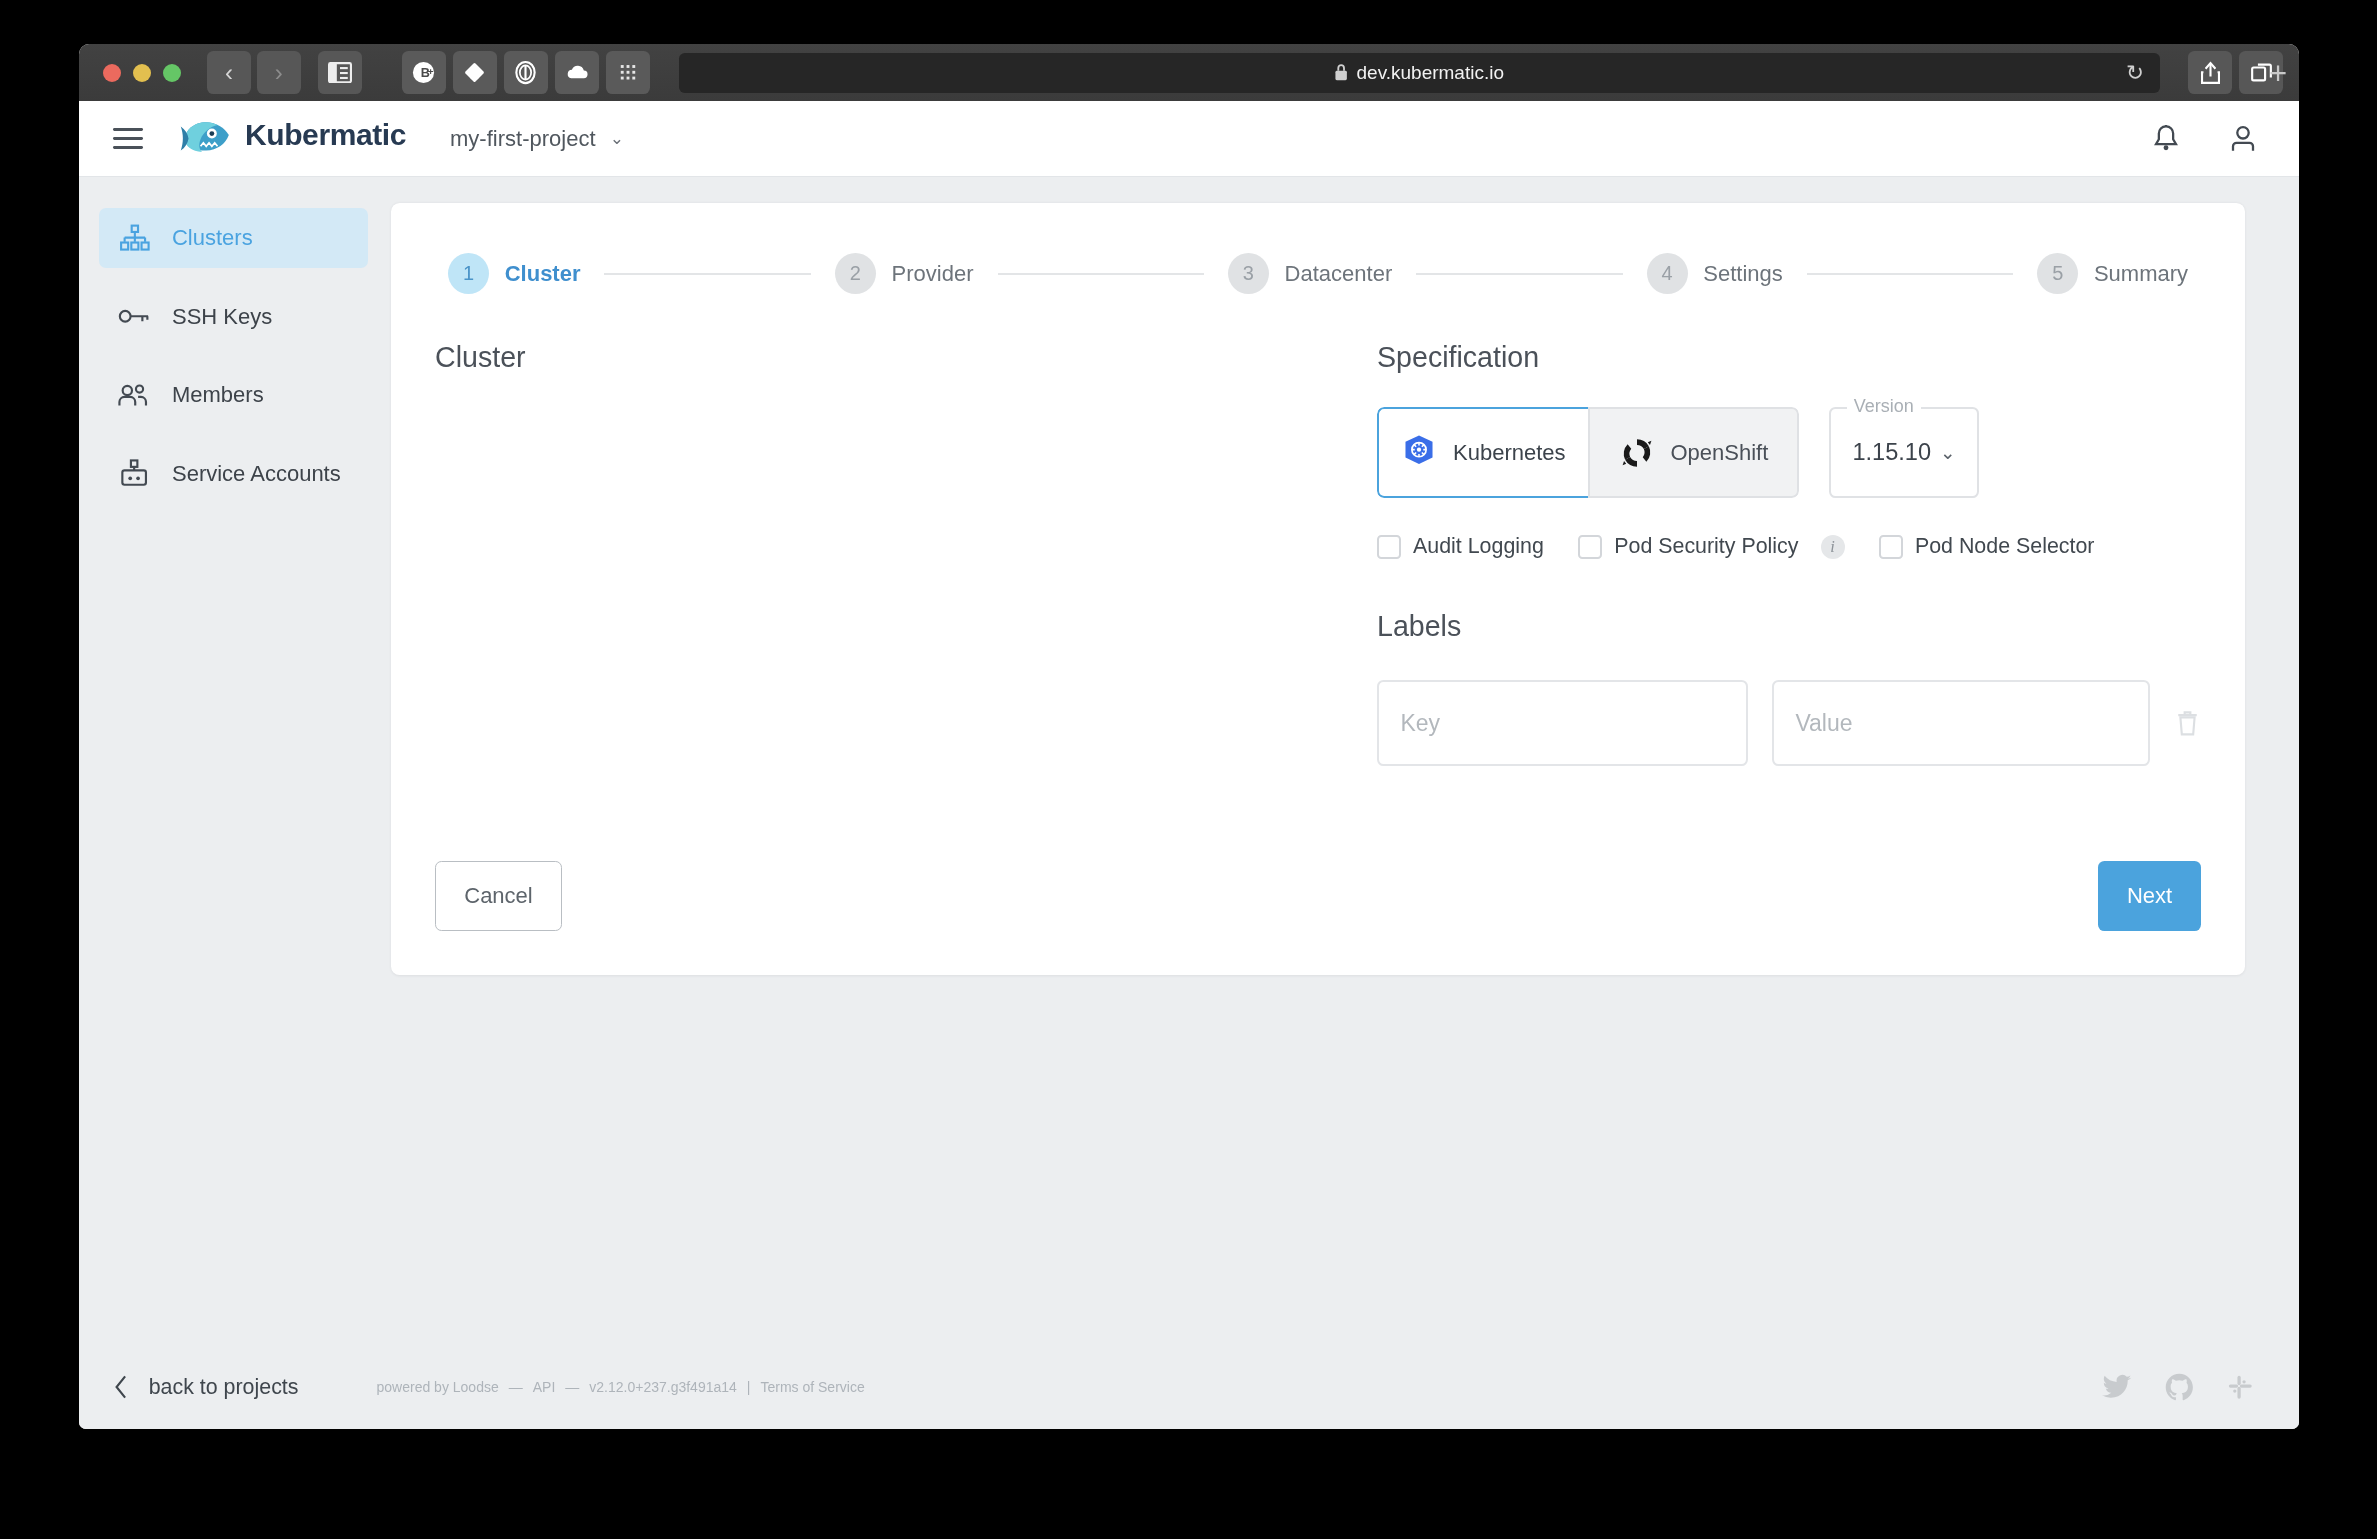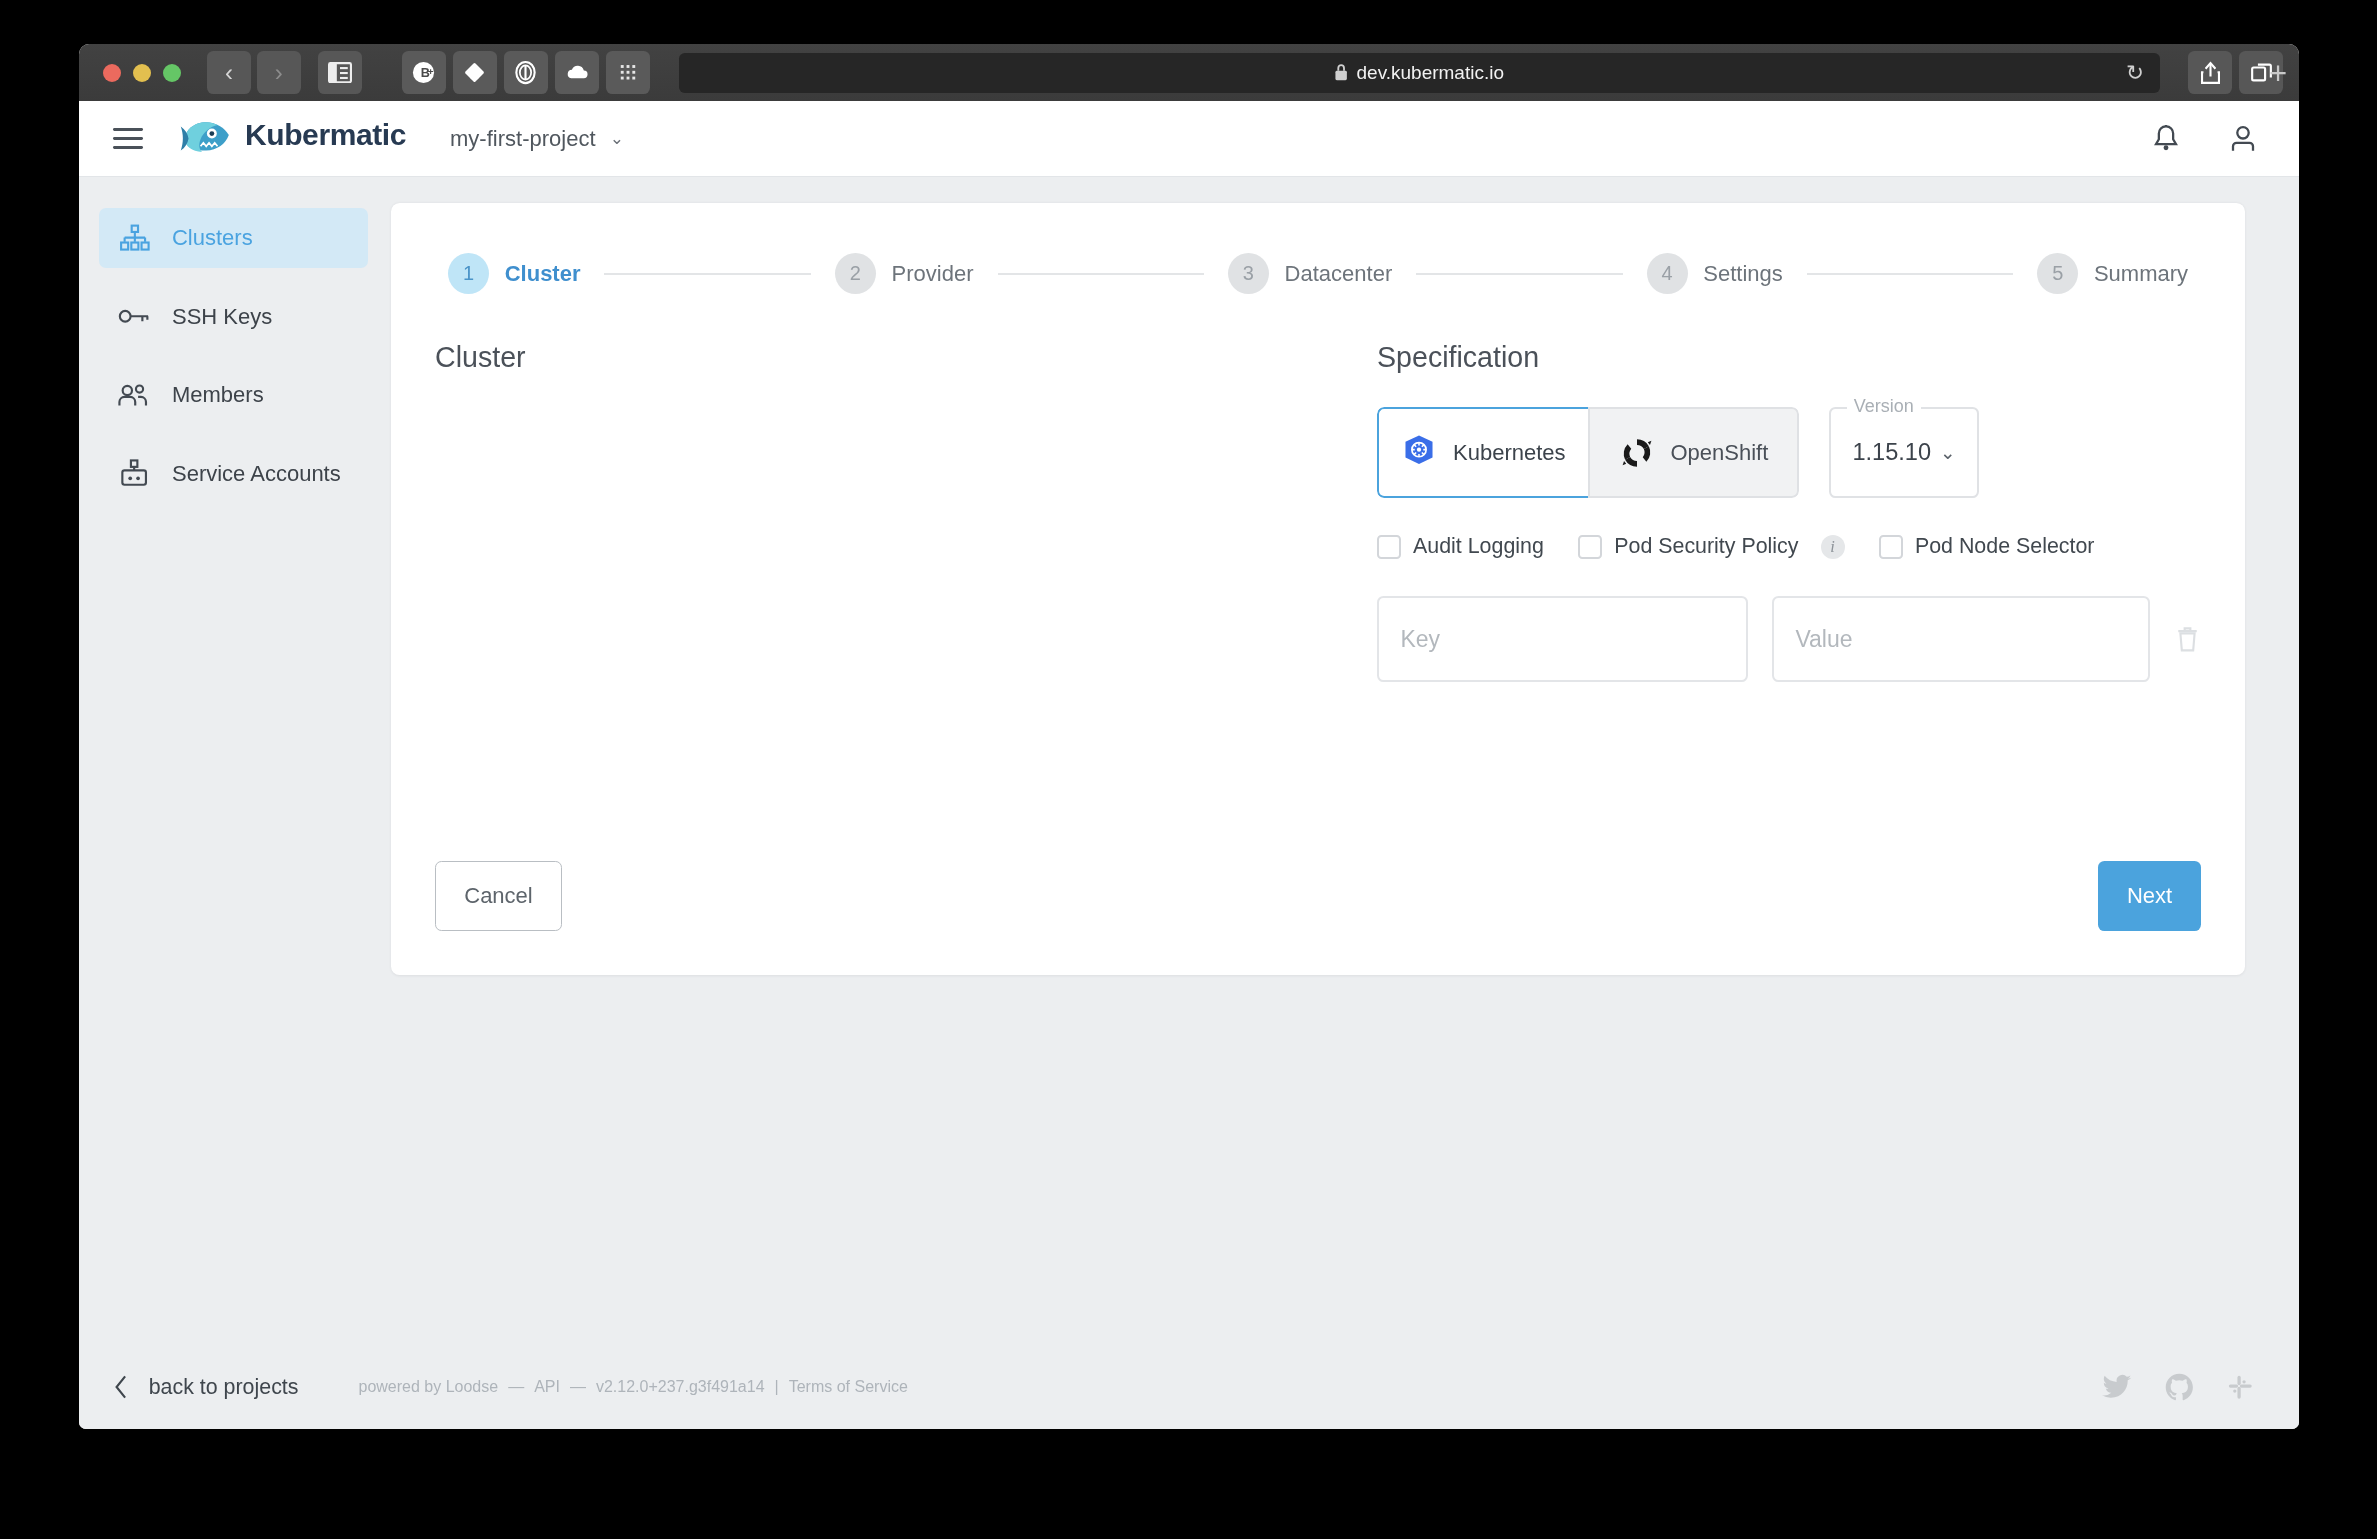--- a/index.html
+++ b/index.html
@@ -209,21 +209,21 @@
     background: #4ba3dd; color: #fff; font-size: 22px;
     display: flex; align-items: center; justify-content: center;
   }
 
   
   .app-footer {
     height: 84px; display: flex; align-items: center;
     padding: 0 44px 0 34px; gap: 0;
   }
   .back-projects { display: flex; align-items: center; gap: 20px; font-size: 21.4px; color: #3f464d; }
-  .footer-meta { margin-left: 60px; font-size: 16px; color: #aeb4ba; display: flex; gap: 10px; }
+  .footer-meta { margin-left: 78px; font-size: 14px; color: #aeb4ba; display: flex; gap: 10px; }
   .footer-spacer { flex: 1; }
   .social { display: flex; gap: 33px; align-items: center; }
 
   svg { display: block; }
 </style>
 </head>
 <body>
 
 <div class="browser-window">
 
@@ -507,20 +507,21 @@
                   <span class="cb-box"></span>
                   <span class="cb-label">Pod Security Policy</span>
                   <span class="info-badge">i</span>
                 </div>
                 <div class="cb-item">
                   <span class="cb-box"></span>
                   <span class="cb-label">Pod Node Selector</span>
                 </div>
               </div>
 
+              <div class="labels-title">Labels</div>
 
               <div class="labels-row">
                 <div class="label-input key">
                   <span>Key</span>
                 </div>
                 <div class="label-input value">
                   <span>Value</span>
                 </div>
                 <span>
                   <svg width="27" height="30" viewBox="0 0 38 42">

